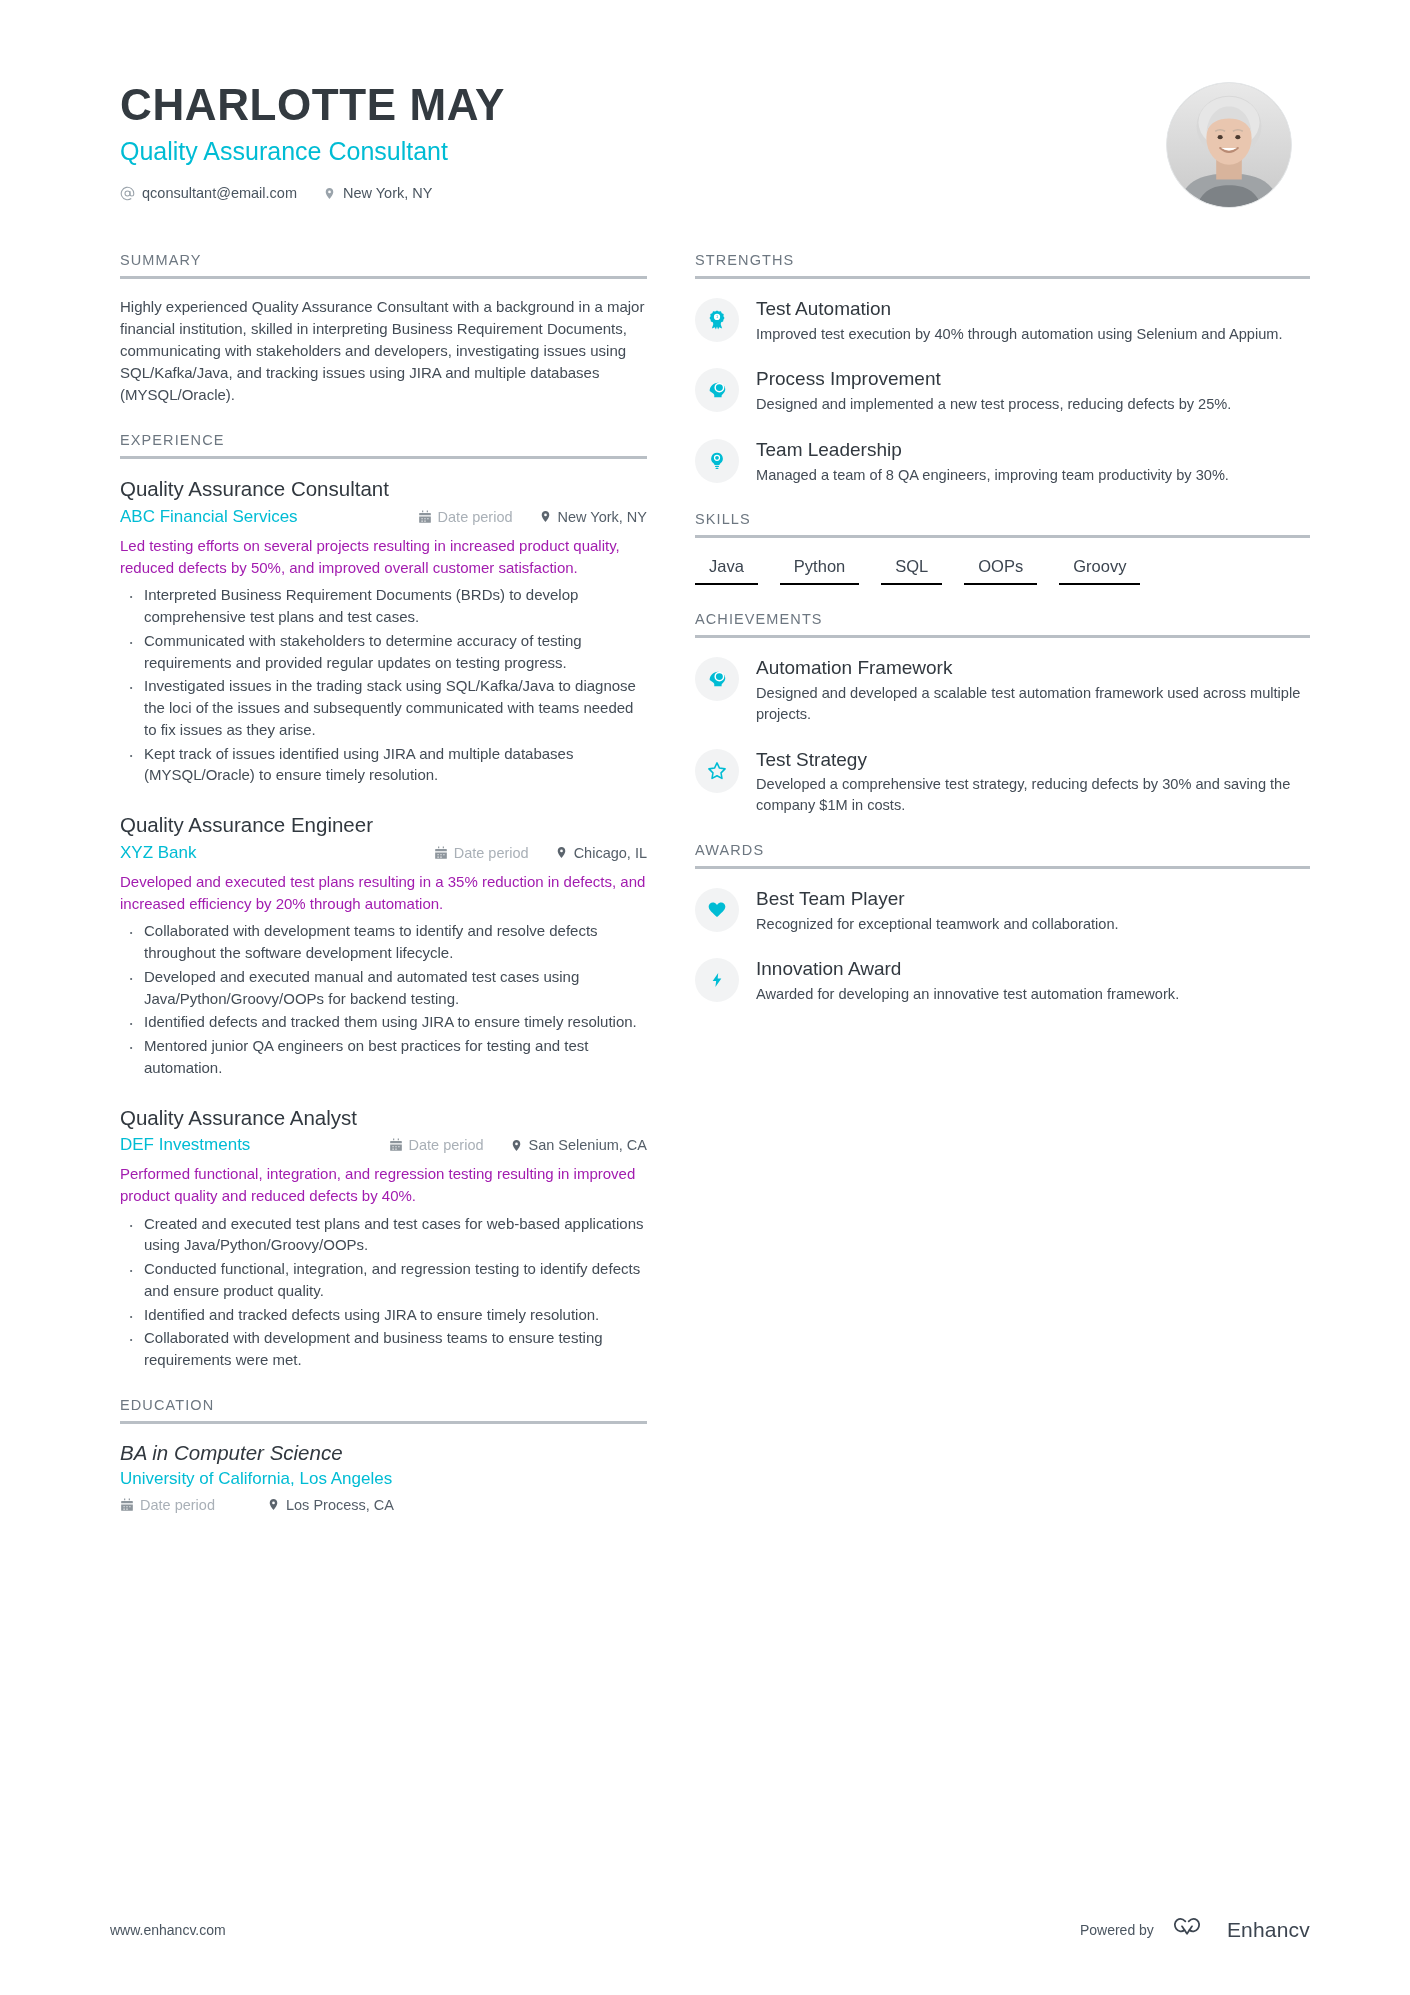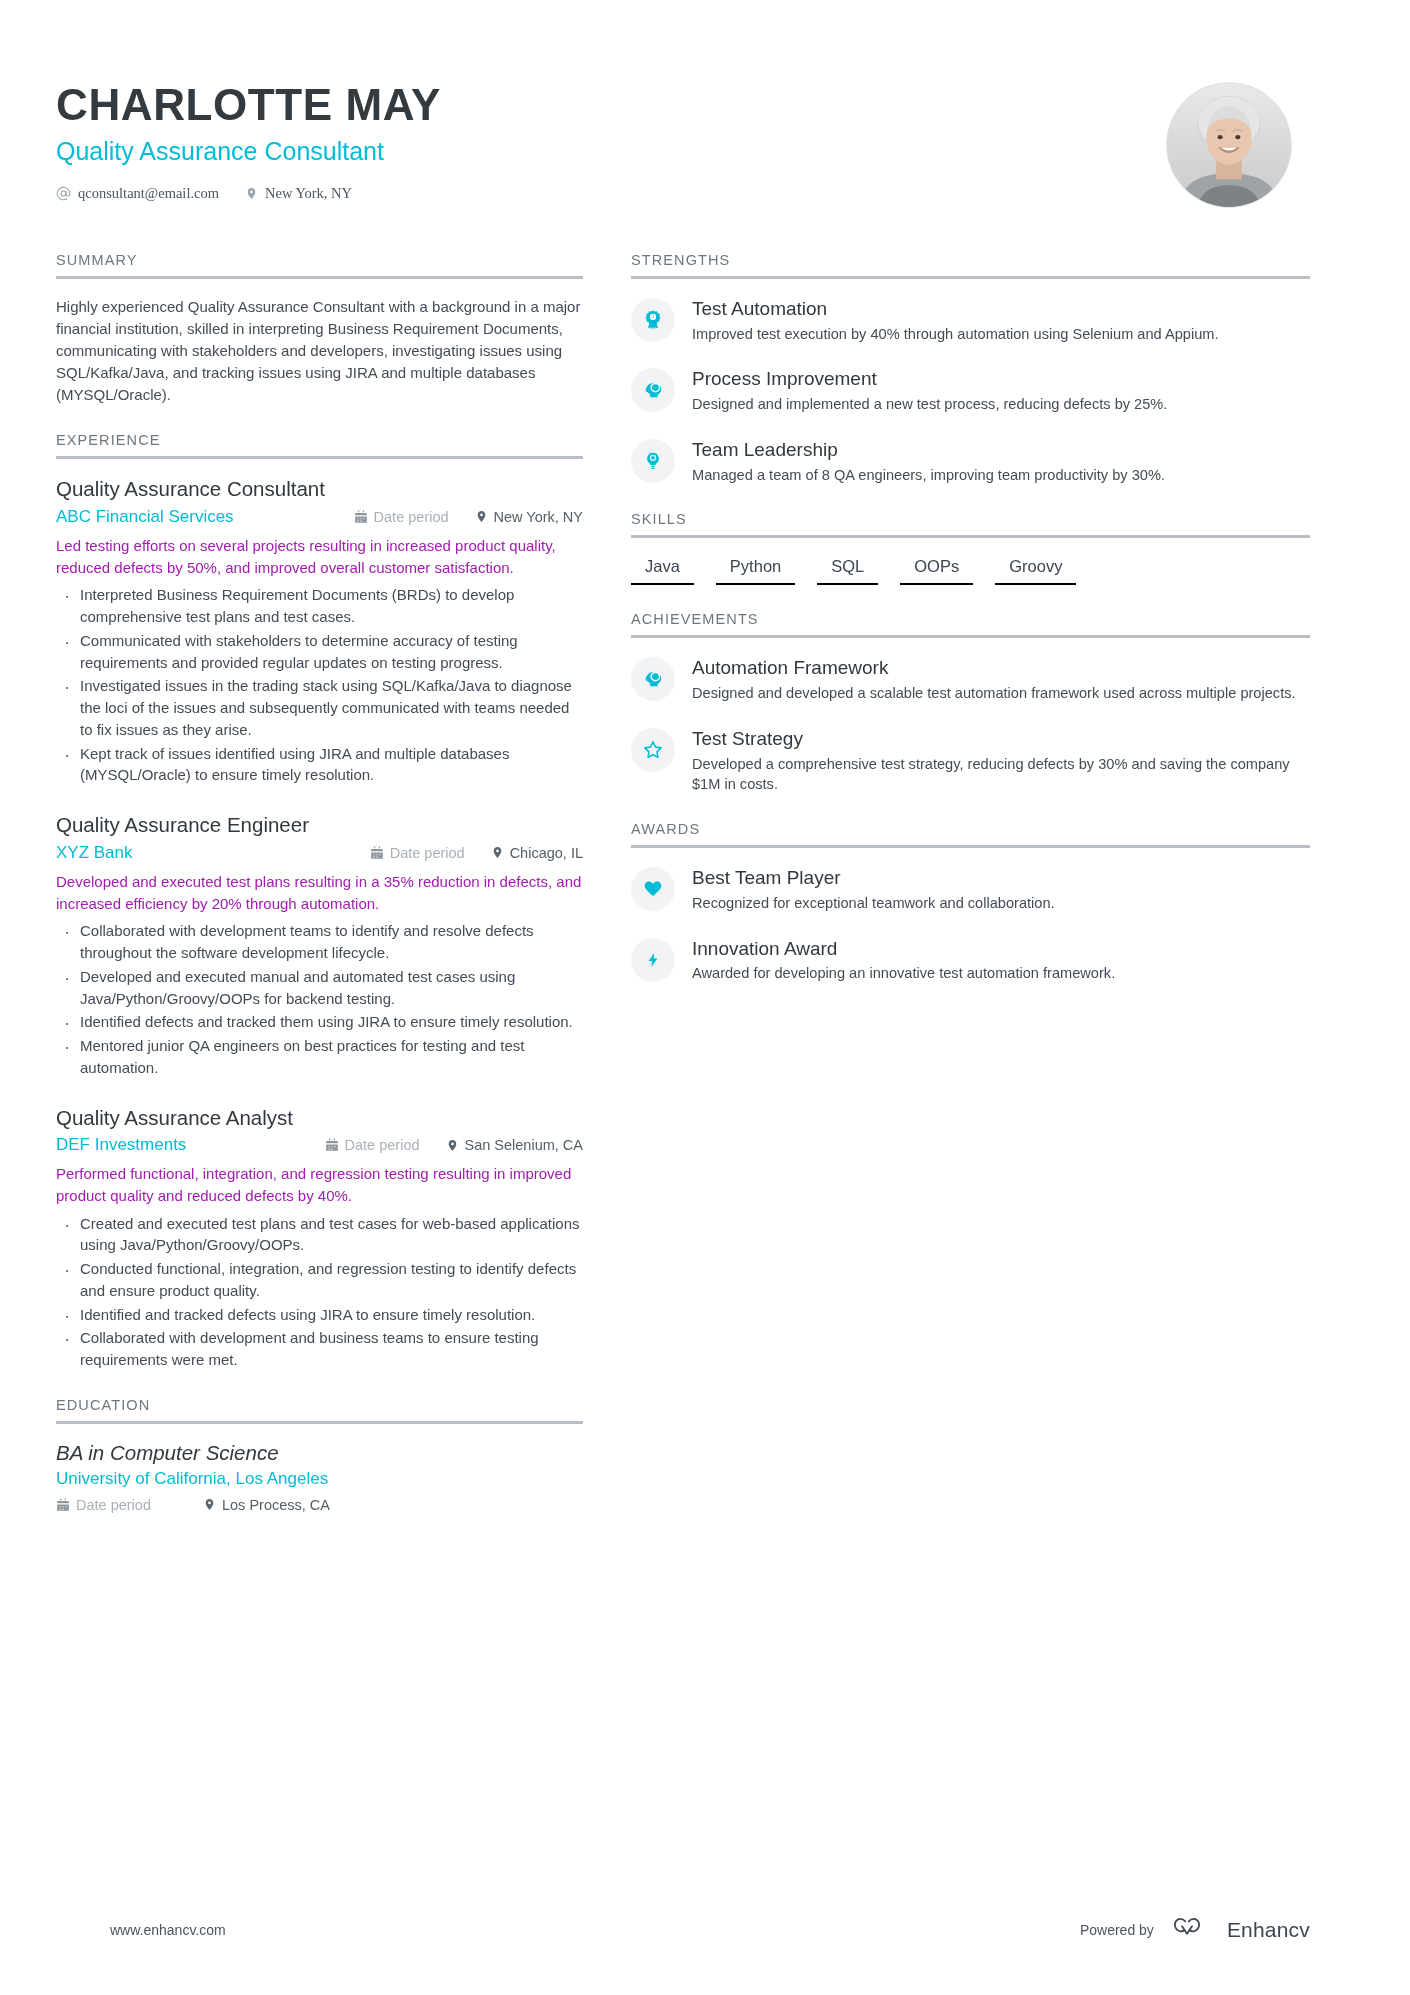--- a/index.html
+++ b/index.html
@@ -8,21 +8,21 @@
     height: 1995px;
     background: #ffffff;
     font-family: "Liberation Sans", sans-serif;
     color: #3c4550;
   }
   .page {
     position: relative;
     width: 1410px;
     height: 1995px;
     background: #ffffff;
-    padding: 70px 100px 0 56px;
+    padding: 70px 100px 0 120px;
   }
 
   
   .header { display: flex; justify-content: space-between; align-items: flex-start; }
   .header-left { padding-top: 10px; }
   .name {
     font-size: 44px;
     font-weight: bold;
     letter-spacing: 0.6px;
     color: #333a40;
@@ -35,21 +35,20 @@
     font-weight: normal;
     line-height: 1.2;
   }
   .contact-row {
     display: flex;
     align-items: center;
     gap: 26px;
     margin-top: 19px;
     font-size: 14.5px;
     color: #4a5560;
-    font-family: Liberation Serif, serif;
   }
   .contact-item { display: flex; align-items: center; gap: 7px; }
   .contact-item .ico { color: #9aa3ab; display: inline-flex; align-items: center; }
 
   .avatar {
     width: 126px; height: 126px;
     border-radius: 50%;
     overflow: hidden;
     flex: 0 0 auto;
     margin-right: 18px;

